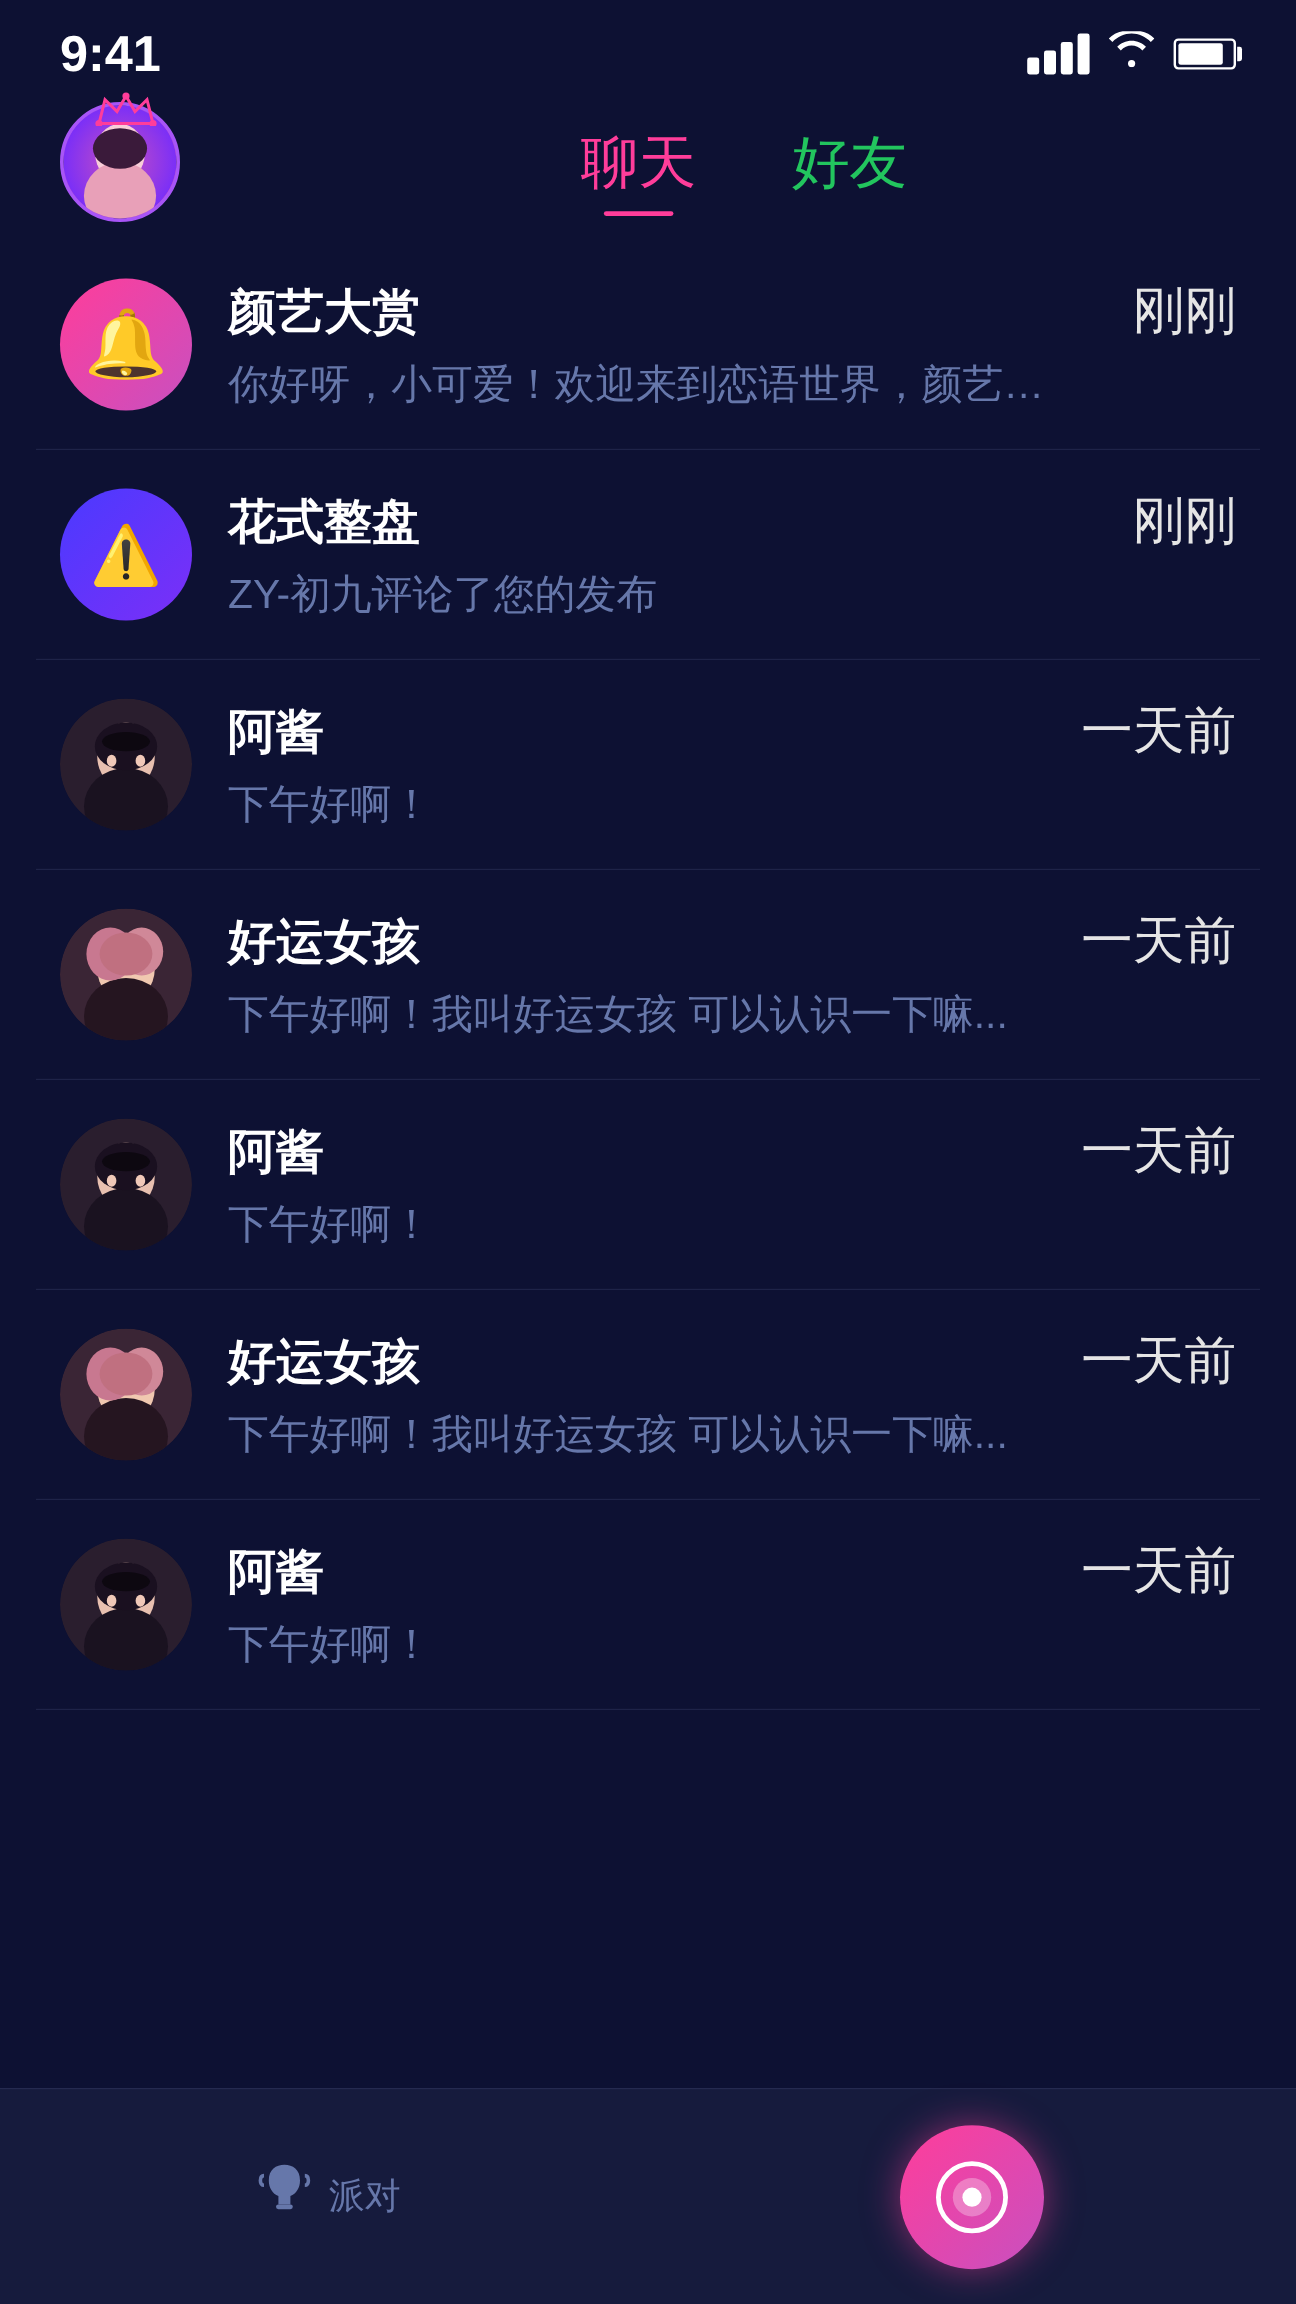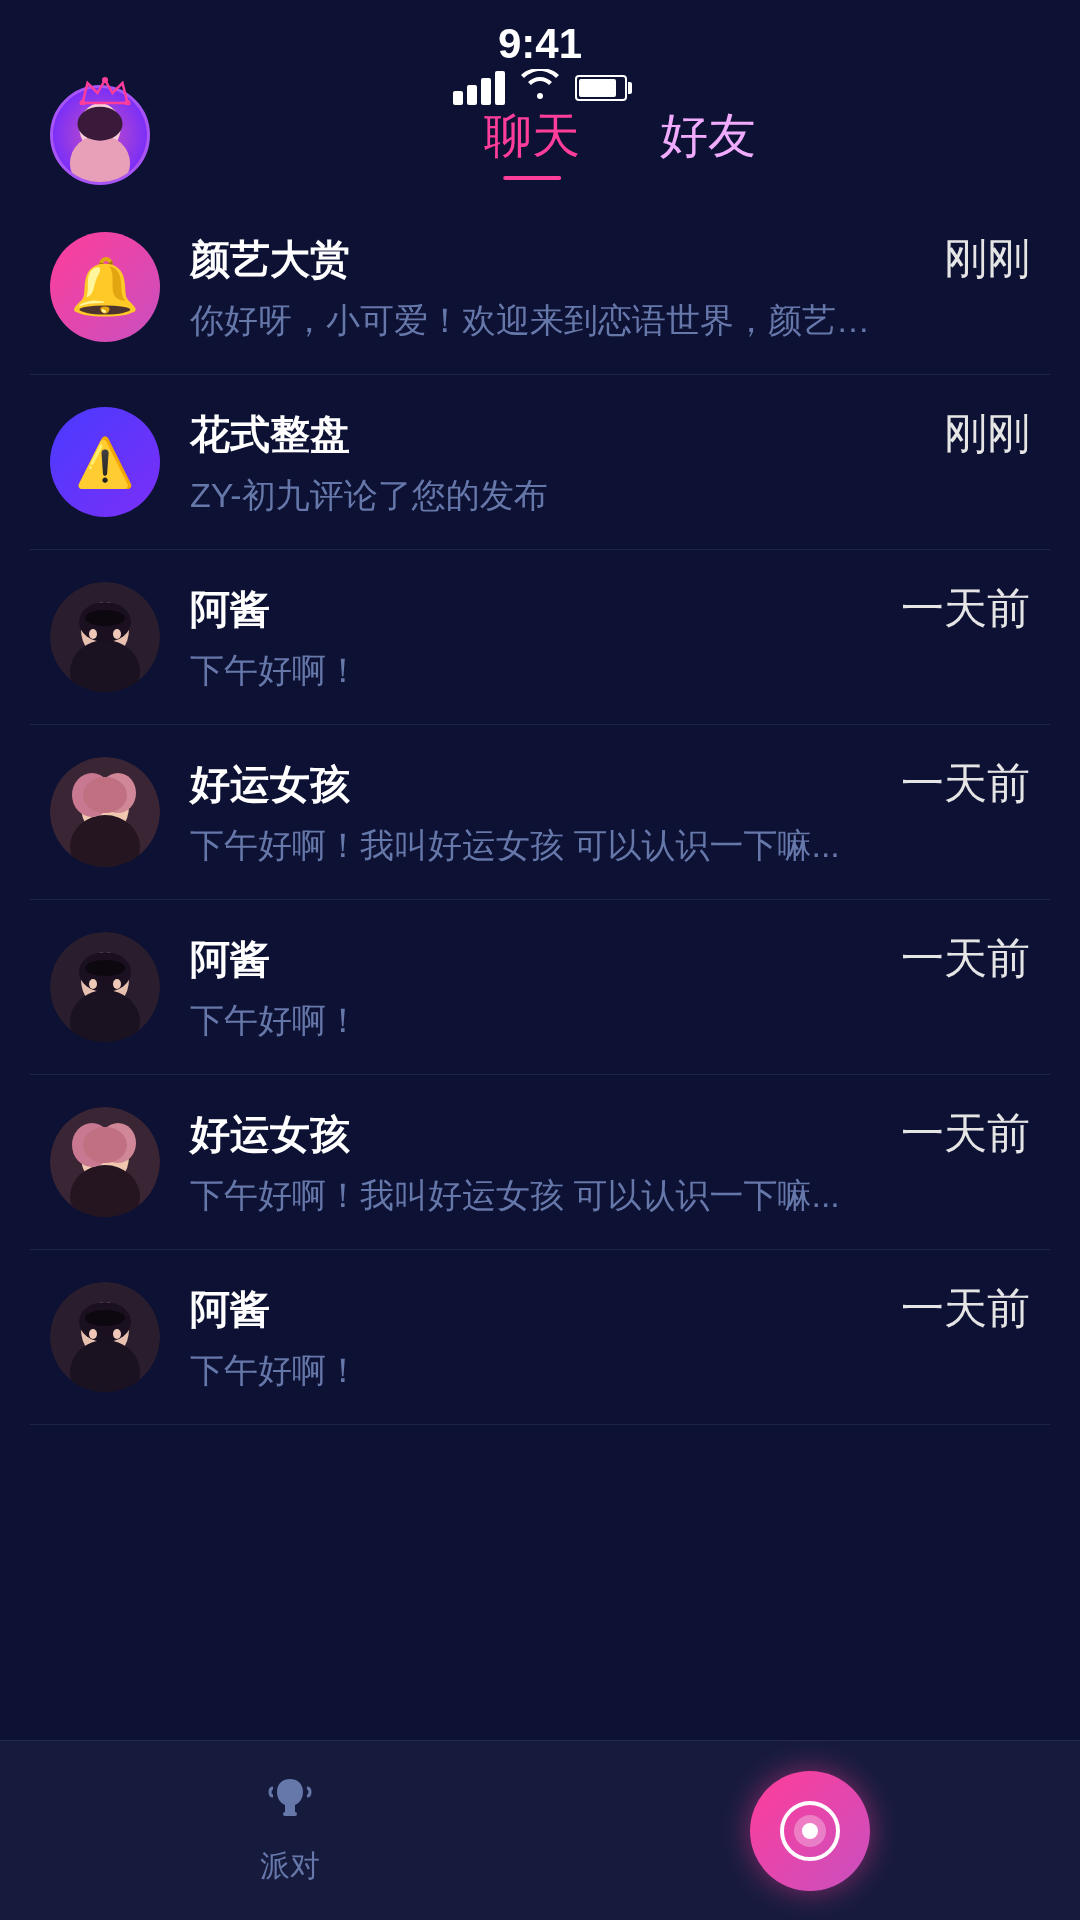--- a/index.html
+++ b/index.html
@@ -13,21 +13,20 @@
       overflow: hidden;
     }
 
     
     .status-bar {
       display: flex;
       justify-content: space-between;
       align-items: center;
       padding: 20px 50px 10px;
       height: 80px;
-      flex-direction: column;
     }
     .status-time {
       font-size: 42px;
       font-weight: 600;
       color: #fff;
     }
     .status-icons {
       display: flex;
       align-items: center;
       gap: 16px;
@@ -109,21 +108,21 @@
     .tabs {
       display: flex;
       flex: 1;
       justify-content: center;
       gap: 80px;
       margin-left: 50px;
     }
     .tab {
       font-size: 48px;
       font-weight: 500;
-      color: #f0abfc;
+      color: #22c55e;
       padding-bottom: 8px;
       cursor: pointer;
       position: relative;
     }
     .tab.active {
       color: #ff3d9a;
     }
     .tab.active::after {
       content: '';
       position: absolute;
@@ -210,21 +209,21 @@
       height: 180px;
       background: #161b3d;
       display: flex;
       align-items: center;
       justify-content: space-around;
       padding: 0 20px;
       border-top: 1px solid #252a50;
     }
     .nav-item {
       display: flex;
-      flex-direction: column;
+      flex-direction: row;
       align-items: center;
       gap: 10px;
       cursor: pointer;
       width: 160px;
     }
     .nav-icon {
       font-size: 54px;
       color: #6677aa;
     }
     .nav-label {

